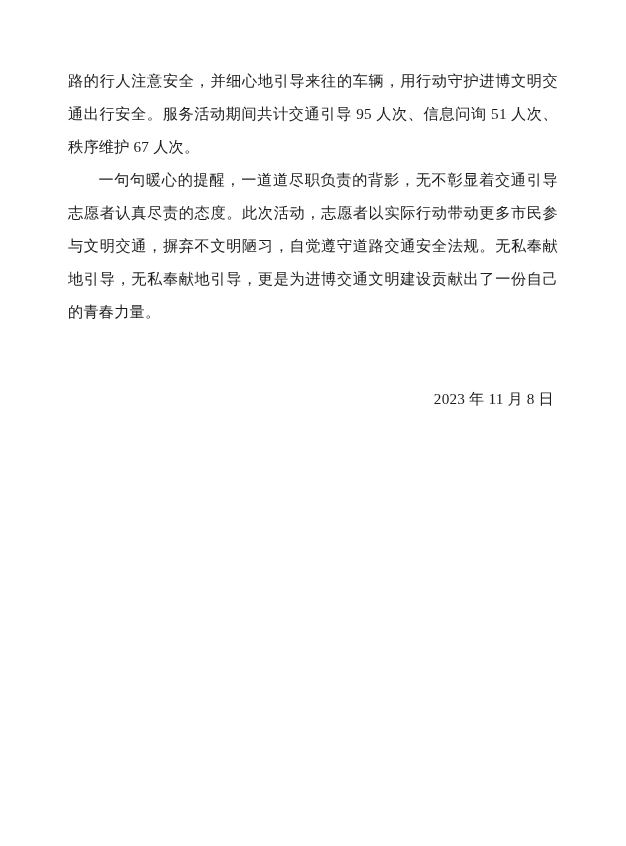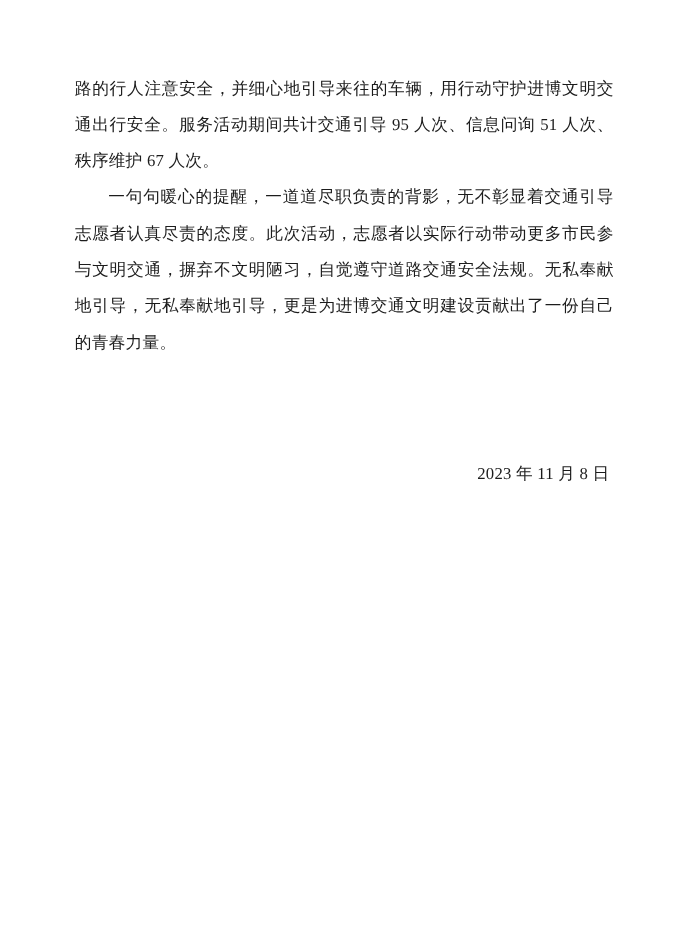--- a/index.html
+++ b/index.html
@@ -32,21 +32,21 @@
   }
   .para {
     margin: 0;
     text-align: justify;
     text-justify: inter-ideograph;
   }
   .para-indent {
     text-indent: 2em;
   }
   .date-line {
-    margin-top: 86px;
+    margin-top: 54px;
     text-align: right;
     padding-right: 4px;
     font-size: 15.2px;
     line-height: 33px;
     letter-spacing: 0.2px;
     color: #1c1c1c;
   }
   .spacer-bottom {
     height: 1px;
   }

